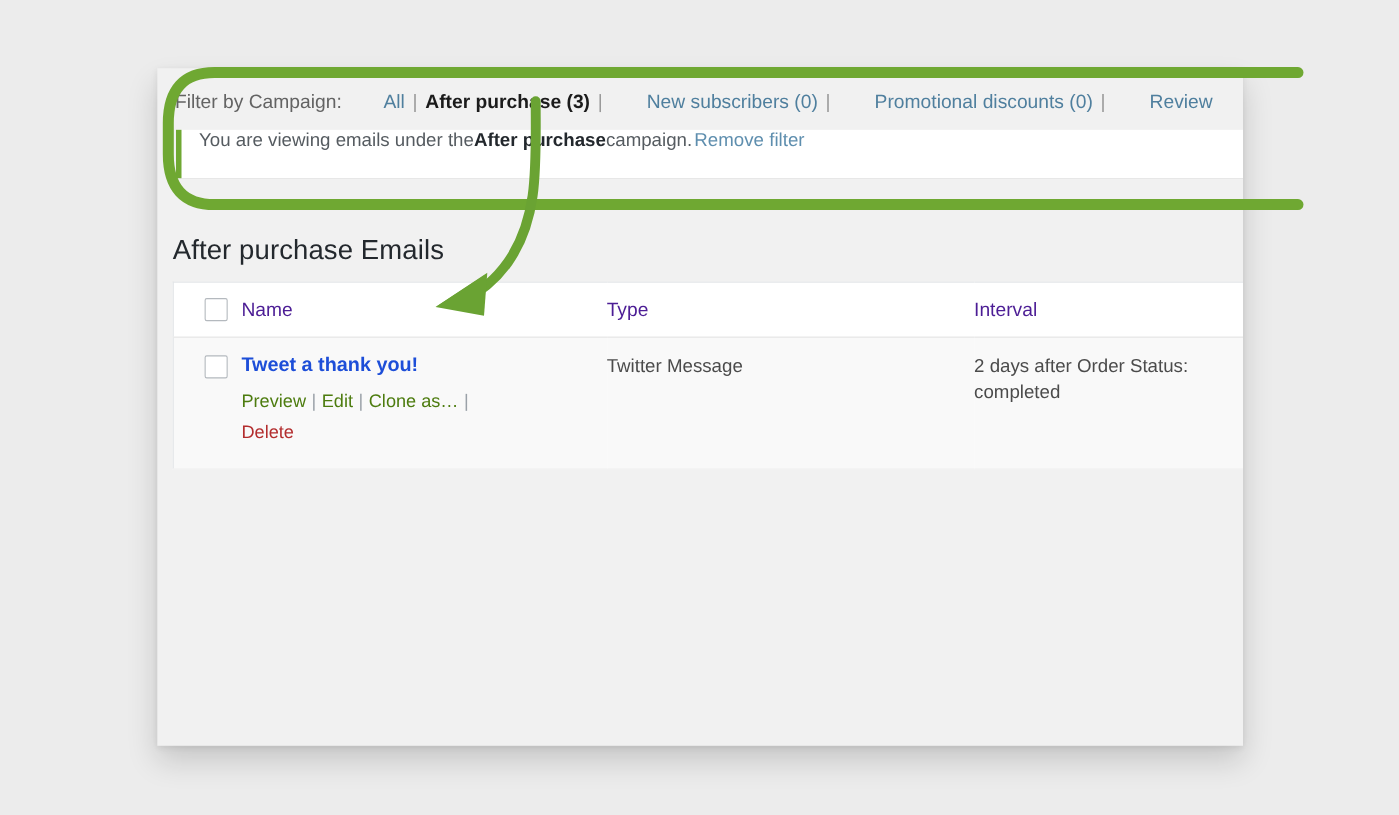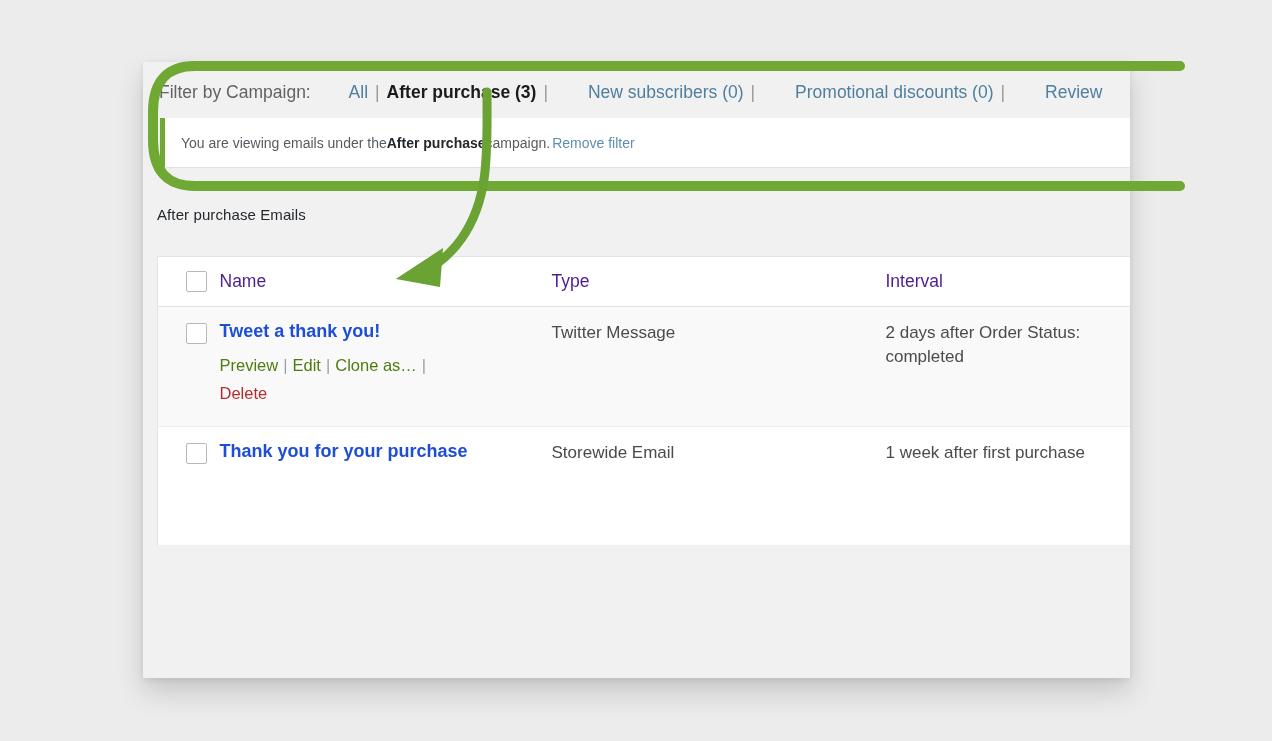--- a/index.html
+++ b/index.html
@@ -59,47 +59,47 @@
     color: #9a9a9a;
     padding: 0 7px;
   }
 
   
   #notice {
     position: absolute;
     left: 17px;
     top: 56px;
     width: 1010px;
-    height: 49px;
+    height: 44px;
     background: #ffffff;
     border-left: 5px solid #6fa832;
     box-shadow: 0 1px 1px rgba(0,0,0,0.06);
     box-sizing: border-box;
     display: flex;
-    align-items: center;
+    align-items: flex-start;
     padding-left: 16px;
-    font-size: 14px;
+    font-size: 17px;
     color: #555b60;
     white-space: nowrap;
     overflow: hidden;
   }
   #notice b { color: #23282d; }
   #notice .notice-link {
     color: #5e8eae;
     text-decoration: none;
     margin-left: 2px;
     cursor: pointer;
   }
 
   
   #page-title {
     position: absolute;
     left: 14px;
     top: 134px;
-    font-size: 15px;
+    font-size: 25px;
     color: #23282d;
     font-weight: normal;
     letter-spacing: 0.1px;
   }
 
   
   #emails-table {
     position: absolute;
     left: 14px;
     top: 194px;
@@ -232,34 +232,20 @@
           <div class="row-actions"><a>Preview</a><span class="ra-sep">|</span><a>Edit</a><span class="ra-sep">|</span><a>Clone as…</a><span class="ra-sep">|</span><br><a class="delete">Delete</a></div>
         </td>
         <td>
           <div class="cell-text">Twitter Message</div>
         </td>
         <td>
           <div class="cell-text">2 days after Order Status: completed</div>
         </td>
       </tr>
 
-      <tr class="plain" style="height:119px;">
-        <td class="cb-cell">
-          <span class="cb"></span>
-        </td>
-        <td>
-          <a class="row-title">Thank you for your purchase</a>
-        </td>
-        <td>
-          <div class="cell-text">Storewide Email</div>
-        </td>
-        <td>
-          <div class="cell-text">1 week after first purchase</div>
-        </td>
-      </tr>
 
     </tbody>
   </table>
 </div>
 
 <svg id="annotation" viewBox="0 0 1272 741">
 
   <path d="M 1180 66
            L 195 66
            Q 153 66 153 112

